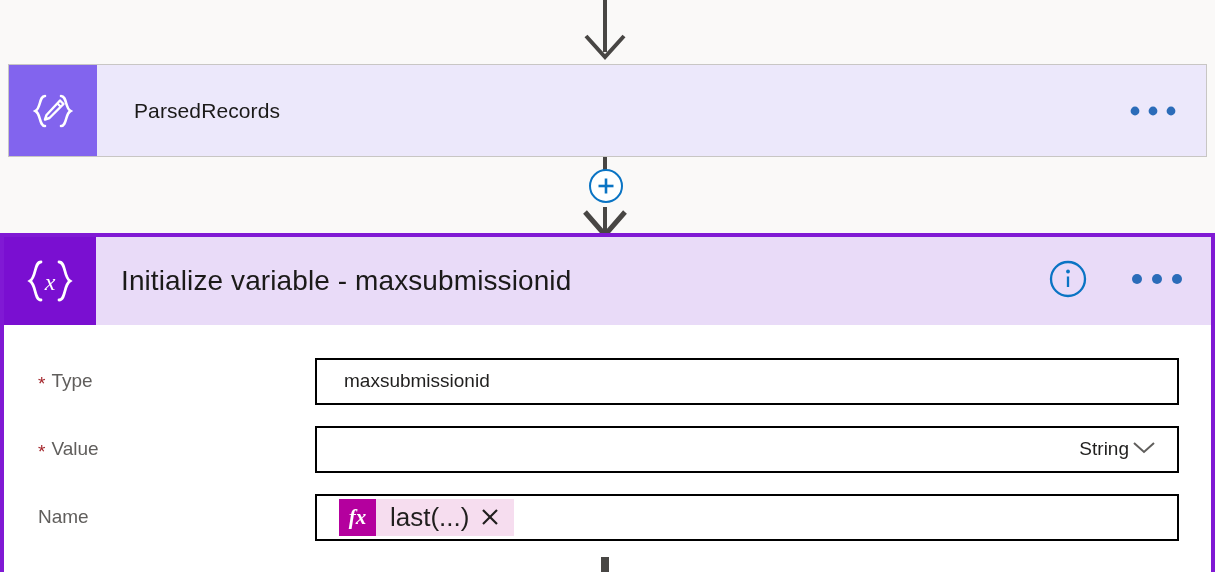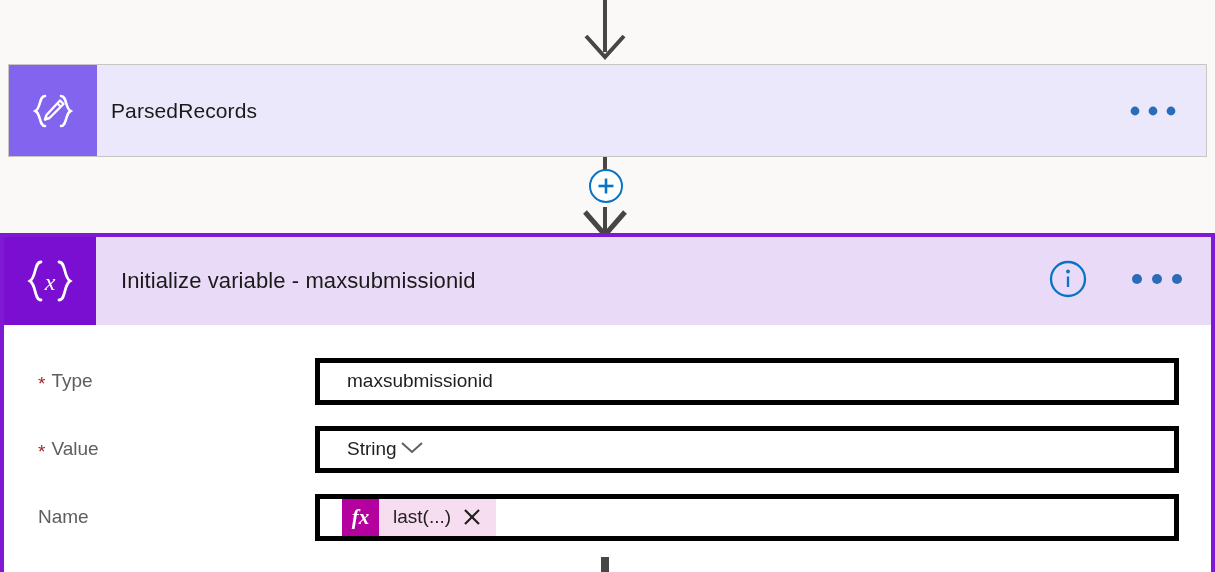--- a/index.html
+++ b/index.html
@@ -58,21 +58,21 @@
     min-width: 88px;
     background: #8264ee;
     display: flex;
     align-items: center;
     justify-content: center;
   }
   .card-compose .card-title {
     flex: 1;
     display: flex;
     align-items: center;
-    padding-left: 14px;
+    padding-left: 37px;
     font-size: 21px;
     color: #1b1a19;
     letter-spacing: 0.1px;
   }
   .card-compose .overflow {
     display: flex;
     align-items: center;
     padding-right: 30px;
     cursor: pointer;
   }
@@ -101,21 +101,21 @@
     background: #7a0fd1;
     display: flex;
     align-items: center;
     justify-content: center;
   }
   .card-initvar .card-title {
     flex: 1;
     display: flex;
     align-items: center;
     padding-left: 25px;
-    font-size: 22px;
+    font-size: 28px;
     color: #1b1a19;
     letter-spacing: 0.1px;
   }
   .card-initvar .header-actions {
     display: flex;
     align-items: center;
     gap: 44px;
     padding-right: 28px;
   }
   .info-icon, .overflow { cursor: pointer; }
@@ -143,29 +143,29 @@
     font-size: 19px;
     margin-right: 6px;
     line-height: 1;
     position: relative;
     top: 2px;
   }
   .field {
     flex: 1;
     height: 47px;
     background: #ffffff;
-    border: 5px solid #000000;
+    border: 2px solid #000000;
     display: flex;
     align-items: center;
     padding: 0 14px 0 27px;
     font-size: 19px;
     color: #201f1e;
     position: relative;
   }
-  .field.dropdown { padding-right: 18px; justify-content: flex-start; }
+  .field.dropdown { padding-right: 0; justify-content: flex-end; }
   .chev { display: block; margin-right: 18px; }
 
   
   .field.token-field { padding: 0 0 0 22px; }
   .token {
     display: inline-flex;
     align-items: center;
     height: 37px;
     background: #f6ddef;
     cursor: pointer;
@@ -179,21 +179,21 @@
     align-items: center;
     justify-content: center;
     font-family: "Liberation Serif", serif;
     font-style: italic;
     font-size: 21px;
     font-weight: bold;
     text-align: center;
   }
   .token .token-text {
     padding: 0 11px 0 14px;
-    font-size: 19px;
+    font-size: 26px;
     color: #201f1e;
     white-space: nowrap;
   }
   .token .token-x {
     padding-right: 14px;
     display: flex;
     align-items: center;
     cursor: pointer;
   }
 

